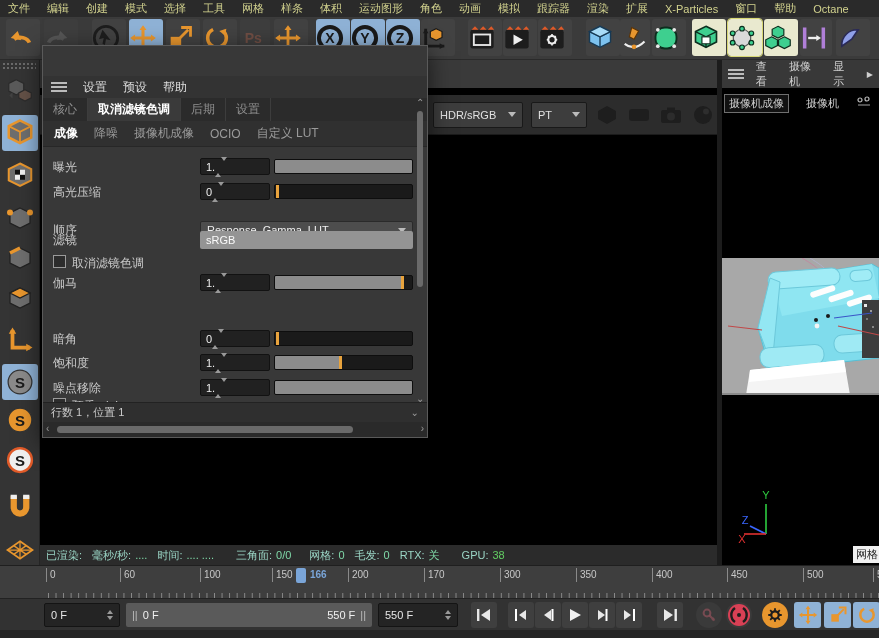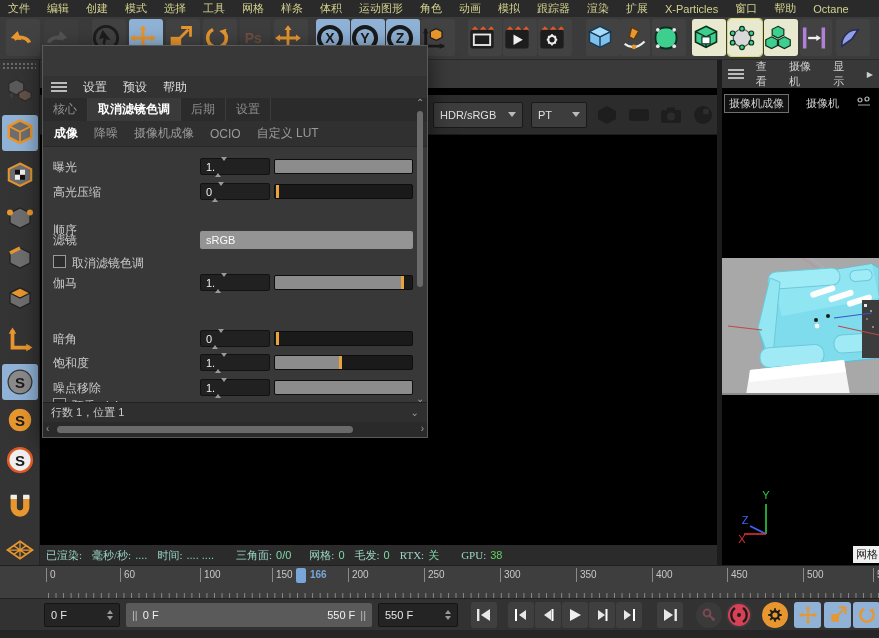--- a/index.html
+++ b/index.html
@@ -26,21 +26,21 @@
   .grip{background:radial-gradient(#6a6a6a 1px,transparent 1.2px);background-size:4px 4px;}
   
   .band{left:40px;top:60px;width:682px;height:35px;background:#3a3a3a;}
   .black{left:40px;top:88px;width:677px;height:477px;background:#000;}
   .lvstrip{left:40px;top:95px;width:677px;height:40px;background:#2c2c2c;border-bottom:1px solid #1b1b1b;display:flex;align-items:center;gap:8px;padding-left:393px;}
   .dd{height:26px;background:#3d3d3d;border:1px solid #191919;border-radius:2px;color:#e0e0e0;font-size:11px;display:flex;align-items:center;padding:0 6px;gap:8px;}
   .chev{width:0;height:0;border-left:4px solid transparent;border-right:4px solid transparent;border-top:5px solid #bbb;}
   .lvicon{width:24px;height:20px;}
   
   .statusbar{left:40px;top:545px;width:677px;height:20px;background:#2b2b2b;display:flex;align-items:center;gap:10px;padding:0 6px;font-size:11px;white-space:nowrap;overflow:hidden;}
-  .statusbar .lb{color:#9ad5c5;font-family:Liberation Serif, serif;}
+  .statusbar .lb{color:#9ad5c5;}
   .statusbar .vl{color:#7fd9a8;margin-left:-6px;}
   .statusbar .gpu{color:#62cf62;}
   
   .ruler{left:0;top:565px;width:879px;height:33px;background:#3e3e3e;border-top:1px solid #1f1f1f;}
   .ruler .labels{position:absolute;left:0;top:0;width:879px;height:19px;}
   .mark{position:absolute;top:2px;font-size:10px;color:#c8c8c8;border-left:1px solid #8a8a8a;padding-left:3px;height:14px;line-height:14px;}
   .ticks{position:absolute;left:42px;top:20px;width:837px;height:12px;background:repeating-linear-gradient(90deg,#8a8a8a 0 1px,transparent 1px 7.55px);background-size:7.55px 5px;background-repeat:repeat-x;background-position:6px bottom;}
   .curmark{position:absolute;left:296px;top:2px;width:10px;height:15px;background:#7aa5d8;border-radius:2px;}
   .curlabel{position:absolute;left:310px;top:3px;font-size:10px;color:#7aa5d8;font-weight:bold;}
   
@@ -468,20 +468,24 @@
       <div class="fspin">
           <span>0</span>
           <span class="arrows"><span class="up"></span><span class="dn"></span></span>
         </div>
       <div class="fslider">
           <div class="omark" style="left:1px"></div>
         </div>
     </div>
     <div class="frow" style="top:175px">
       <span class="flabel">顺序</span>
+      <div class="fdrop">
+          <span>Response, Gamma, LUT</span>
+          <span class="chev" style="margin-left:auto"></span>
+        </div>
     </div>
     <div class="frow" style="top:185px">
       <span class="flabel">滤镜</span>
       <div class="ffield">
           <span>sRGB</span>
         </div>
     </div>
     <div class="frow" style="top:208px">
       <span class="cbox"></span>
       <span class="cblabel">取消滤镜色调</span>
@@ -616,21 +620,21 @@
     <span class="gridlabel">网格</span>
   </div>
 
   <div class="abs ruler">
     <div class="labels">
       <span class="mark" style="left:46px">0</span>
       <span class="mark" style="left:120px">60</span>
       <span class="mark" style="left:200px">100</span>
       <span class="mark" style="left:272px">150</span>
       <span class="mark" style="left:348px">200</span>
-      <span class="mark" style="left:424px">250</span>
+      <span class="mark" style="left:424px">170</span>
       <span class="mark" style="left:500px">300</span>
       <span class="mark" style="left:576px">350</span>
       <span class="mark" style="left:652px">400</span>
       <span class="mark" style="left:727px">450</span>
       <span class="mark" style="left:803px">500</span>
       <span class="mark" style="left:873px">5</span>
       <div class="curmark"></div>
       <span class="curlabel">166</span>
     </div>
     <div class="ticks"></div>

